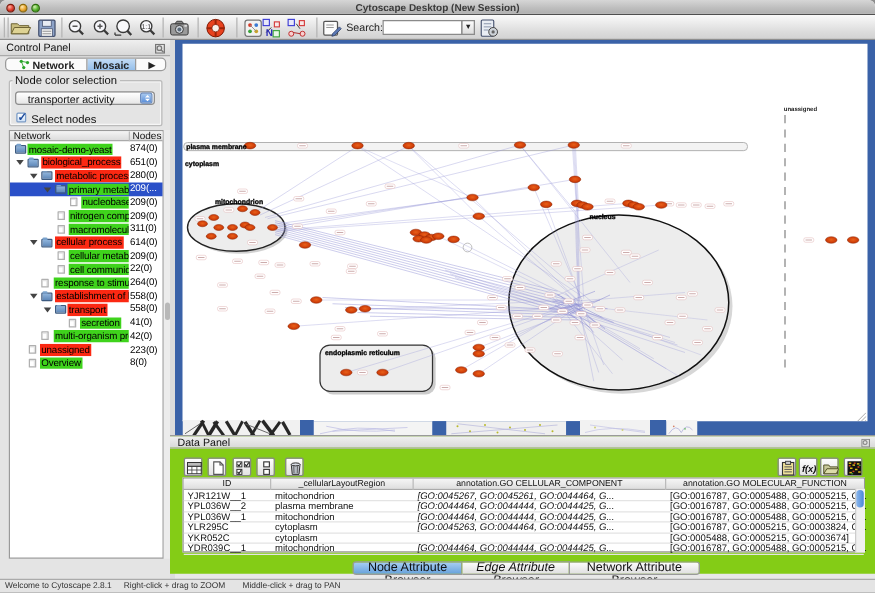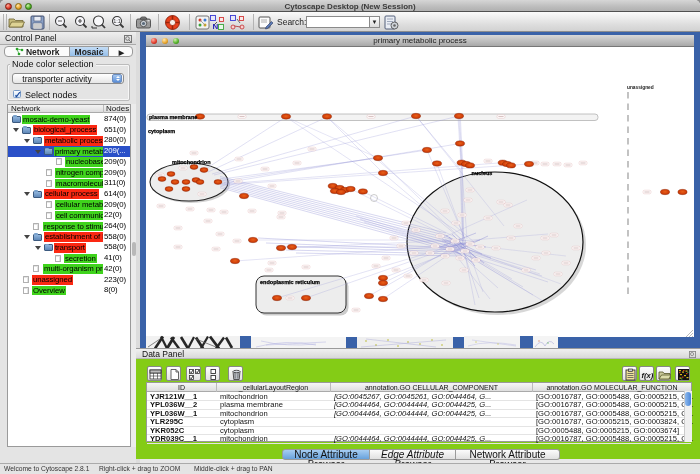--- a/index.html
+++ b/index.html
@@ -64,21 +64,21 @@
 
 #dp{left:136px;top:348px;width:564px;height:111px;background:#84cc16;}
 #dphdr{left:0;top:0;width:564px;height:11px;background:linear-gradient(#f0f0f0,#d9d9d9);border-top:1px solid #9a9a9a;border-bottom:1px solid #b8b8b8;font-size:8.5px;color:#111;padding-left:6px;line-height:10px;}
 .dbtn{position:absolute;top:18px;width:15px;height:15px;background:linear-gradient(#fefefe,#e2e2e2);border:1px solid #888;border-radius:2px;}
 .dbtn svg{position:absolute;left:1px;top:1px;}
 #dtbl{left:10px;top:34px;width:546px;height:60px;background:#fff;border:1px solid #999;}
 #dthdr{left:0;top:0;width:544px;height:9px;background:linear-gradient(#f6f6f6,#dedede);border-bottom:1px solid #aaa;}
 .dhc{position:absolute;top:0;font-size:7px;color:#111;line-height:9px;text-align:center;border-right:1px solid #bbb;height:9px;}
 .drow{position:absolute;left:0;width:544px;height:8.5px;font-size:7.6px;line-height:8.5px;color:#111;border-bottom:0.5px solid #e4e4e4;white-space:nowrap;}
 .drow span{position:absolute;overflow:hidden;}
-.dc0{left:3px;width:66px;font-weight:bold;}
+.dc0{left:3px;width:66px;font-weight:normal;}
 .dc1{left:73px;width:110px;}
 .dc2{left:187px;width:200px;font-style:italic;}
 .dc3{left:389px;width:158px;}
 #dsb{left:548px;top:43px;width:8px;height:51px;background:#f0f0f0;border-left:1px solid #ccc;}
 #dsbt{left:549px;top:44px;width:6px;height:14px;border-radius:3px;background:linear-gradient(90deg,#8cb8ec,#4a86d8);}
 .dtab{position:absolute;top:101px;height:11px;font-size:10px;color:#111;text-align:center;line-height:10px;background:linear-gradient(#fbfbfb,#e0e0e0);border:1px solid #9a9a9a;}
 #dtab1{left:146px;width:88px;background:linear-gradient(#a6cdf2,#68a2dc);border-radius:3px 0 0 3px;}
 #dtab2{left:234px;width:86px;border-left:none;font-style:italic;}
 #dtab3{left:320px;width:104px;border-left:none;border-radius:0 3px 3px 0;}
 
@@ -342,26 +342,20 @@
             <span class="lbl grn" style="left:24px">Overview</span>
           </div>
           <span class="num">8(0)</span>
         </div>
   </div>
   <div id="cpsb" class="abs"></div>
   <div id="cpsbt" class="abs"></div>
  </div>
  <div id="divider" class="abs"></div>
  <div id="win" class="abs">
-  <div id="wtb" class="abs">
-   <div class="wtl" style="left:5px;background:radial-gradient(circle at 35% 30%,#ffb0a0,#e33e2e 55%,#8e1408);"></div>
-   <div class="wtl" style="left:16px;background:radial-gradient(circle at 35% 30%,#ffeab0,#eaa62e 55%,#9a6a08);"></div>
-   <div class="wtl" style="left:27px;background:radial-gradient(circle at 35% 30%,#d2f0b0,#57b52e 55%,#2c6e08);"></div>
-   <div id="wtbt" class="abs">primary metabolic process</div>
-  </div>
 <svg id="net" class="abs" width="548" height="290" viewBox="0 0 548 290">
         <defs>
           <radialGradient id="ng" cx="50%" cy="45%" r="60%">
             <stop offset="0%" stop-color="#e8601a"></stop>
             <stop offset="70%" stop-color="#cf3d08"></stop>
             <stop offset="100%" stop-color="#a82c02"></stop>
           </radialGradient>
         </defs>
 <rect x="1" y="66" width="451" height="6.5" rx="3" fill="#f3f3f3" stroke="#b2b2b2" stroke-width="0.8"></rect>
 <ellipse cx="45" cy="136" rx="39" ry="19" fill="#9a9a9a" opacity="0.45"></ellipse>
@@ -1001,20 +995,21 @@
         </div>
    <div class="drow" style="top:26.5px">
           <span class="dc0">YPL036W__1</span>
           <span class="dc1">mitochondrion</span>
           <span class="dc2">[GO:0044464, GO:0044444, GO:0044425, G...</span>
           <span class="dc3">[GO:0016787, GO:0005488, GO:0005215, G...</span>
         </div>
    <div class="drow" style="top:35px">
           <span class="dc0">YLR295C</span>
           <span class="dc1">cytoplasm</span>
+          <span class="dc2">[GO:0045263, GO:0044464, GO:0044455, G...</span>
           <span class="dc3">[GO:0016787, GO:0005215, GO:0003824, G...</span>
         </div>
    <div class="drow" style="top:43.5px">
           <span class="dc0">YKR052C</span>
           <span class="dc1">cytoplasm</span>
           <span class="dc3">[GO:0005488, GO:0005215, GO:0003674]</span>
         </div>
    <div class="drow" style="top:52px">
           <span class="dc0">YDR039C__1</span>
           <span class="dc1">mitochondrion</span>

